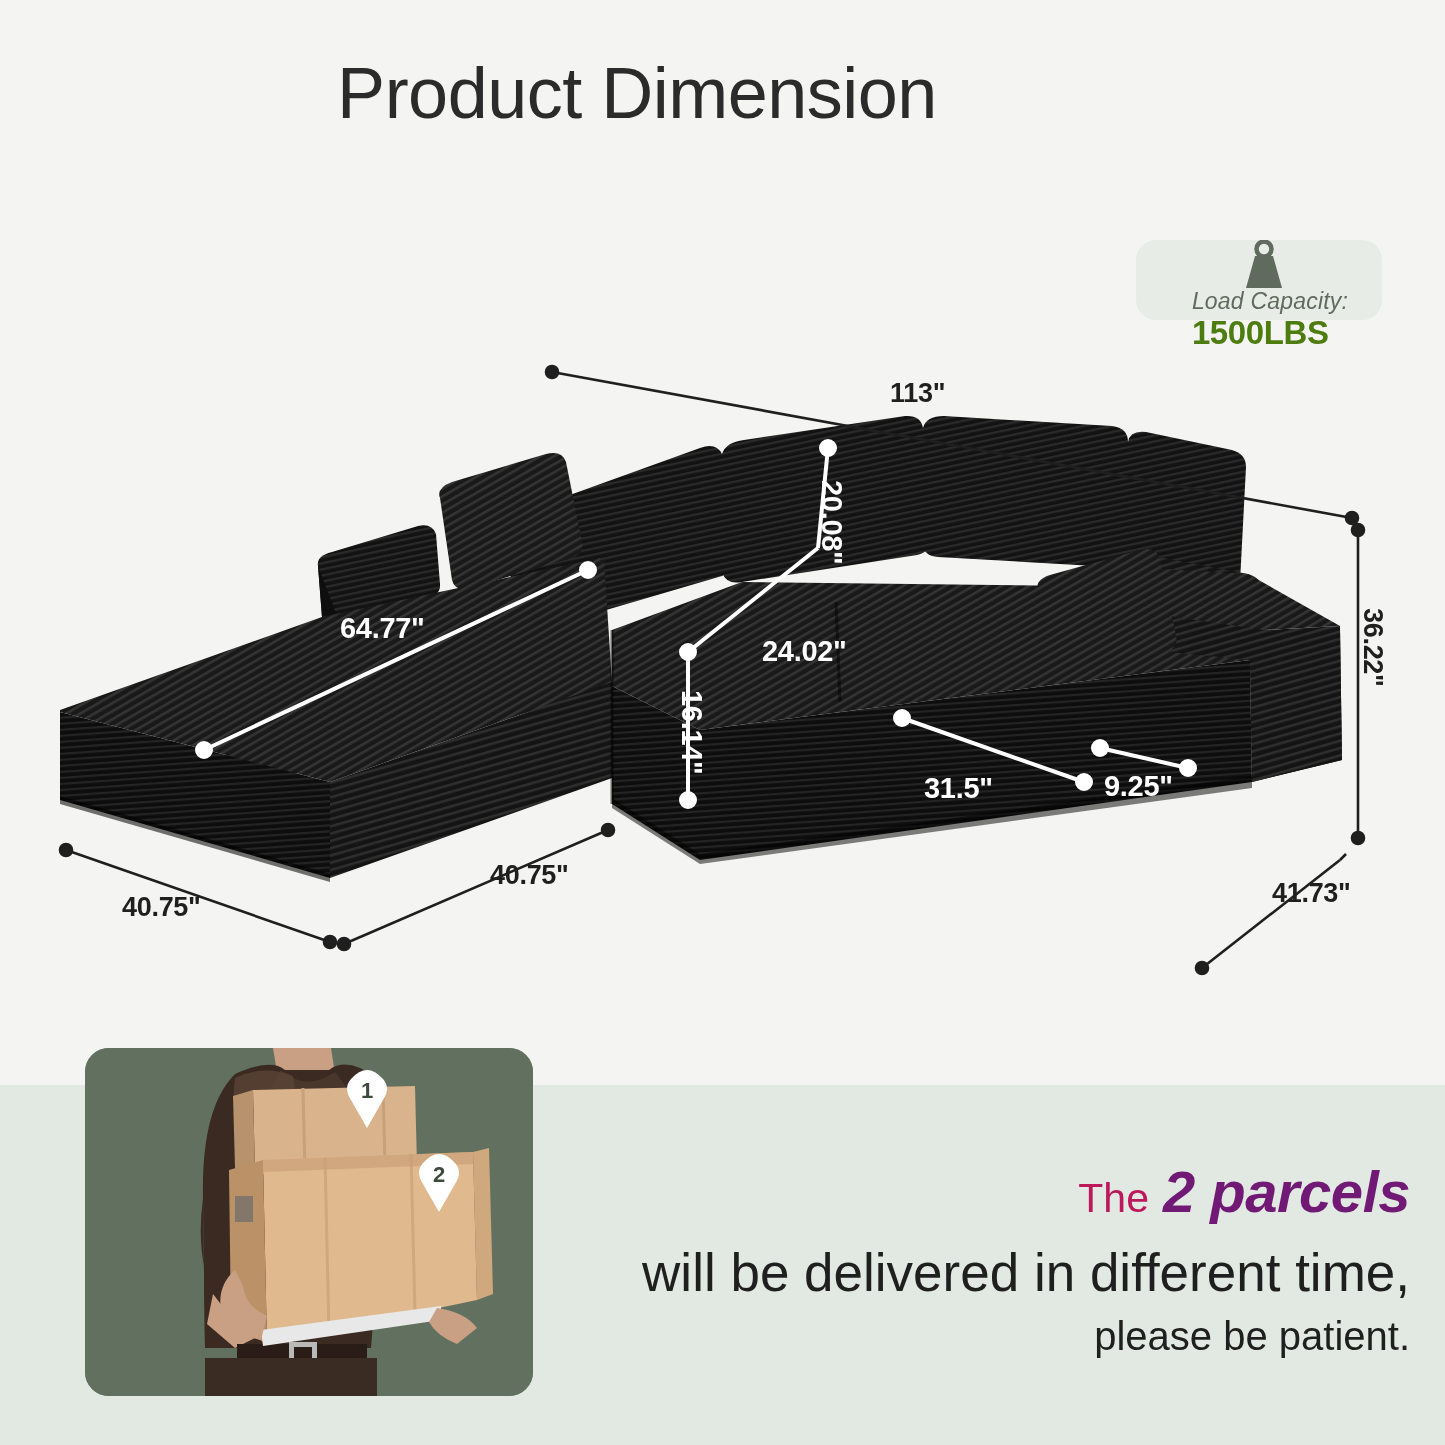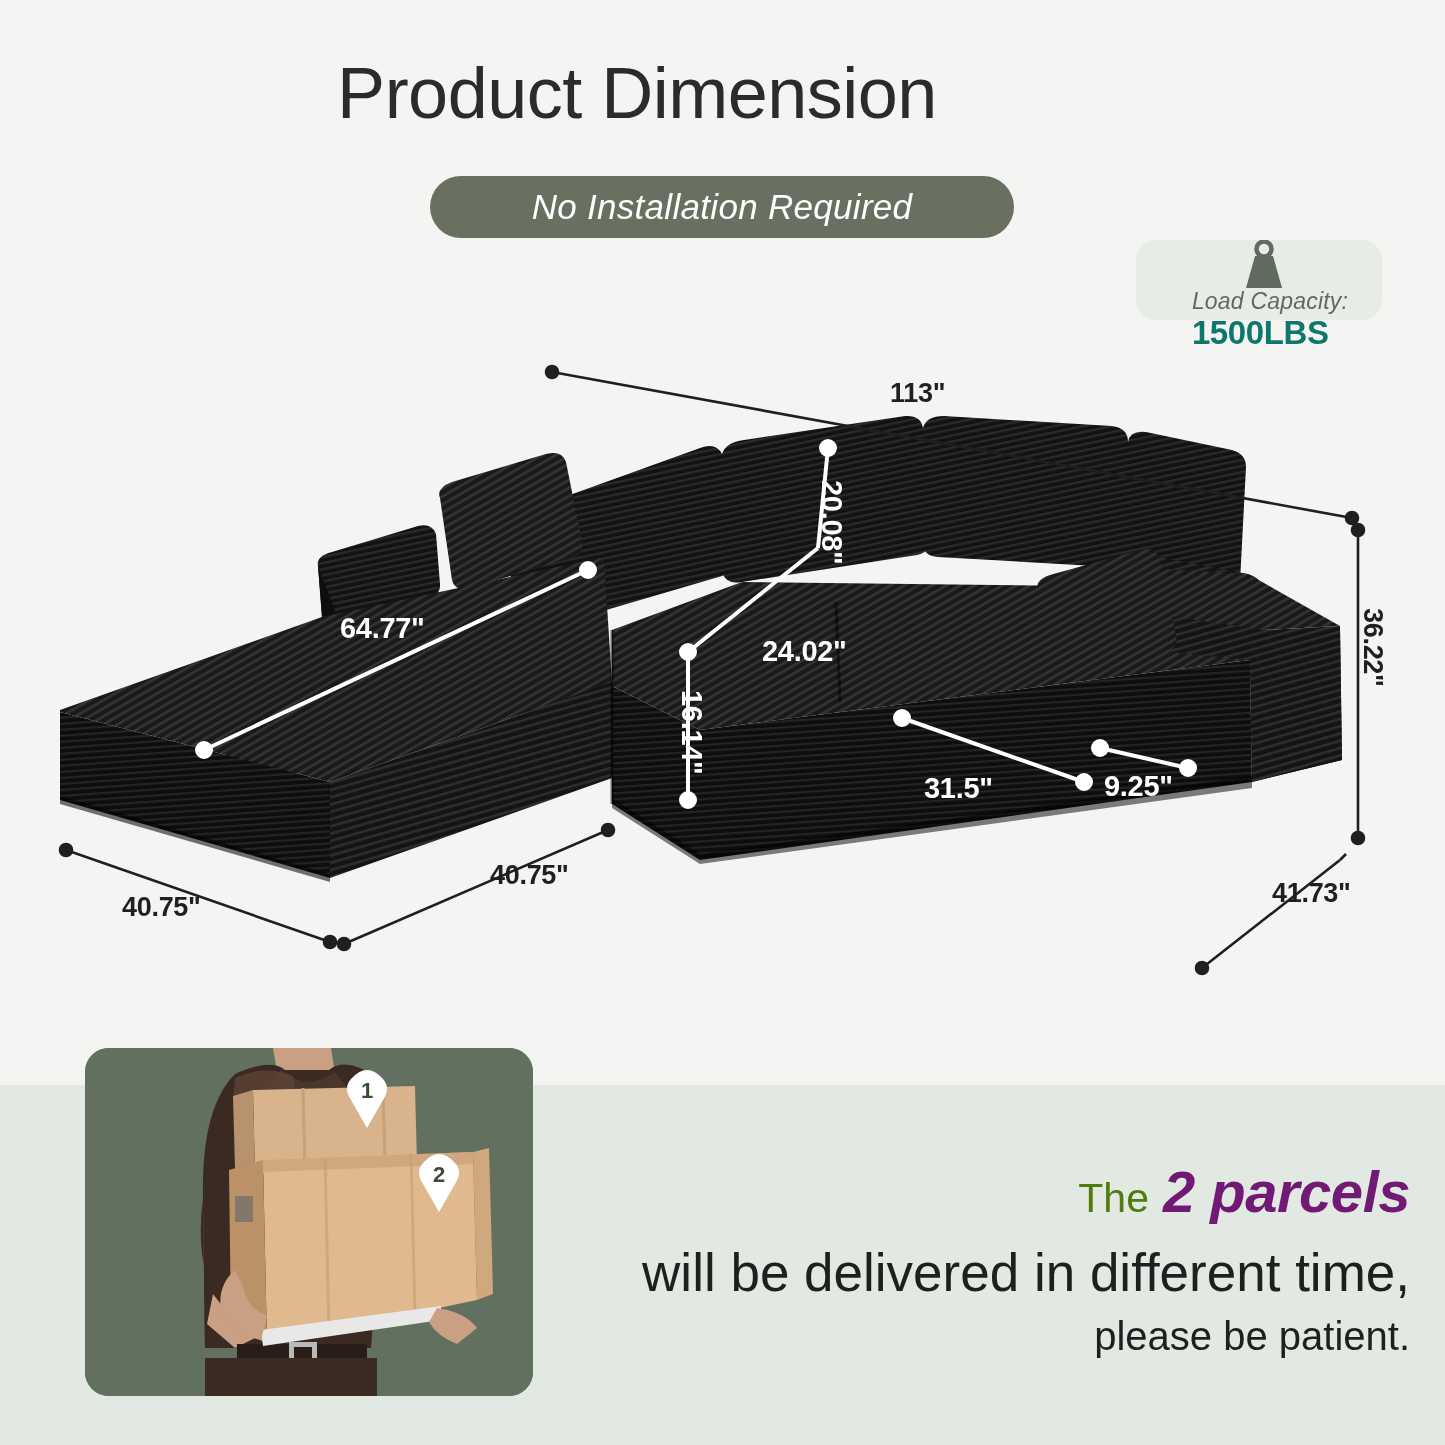--- a/index.html
+++ b/index.html
@@ -36,21 +36,21 @@
 
   
   .load-badge{
     position:absolute;left:1136px;top:240px;width:246px;height:80px;
     background:#e7ece6;border-radius:20px;
     display:flex;align-items:center;padding-left:22px;box-sizing:border-box;flex-direction:column;
   }
   .weight-icon{width:44px;height:50px;flex:0 0 44px;margin-right:12px;}
   .load-text{display:flex;flex-direction:column;justify-content:center;line-height:1;}
   .load-cap-label{font-size:23px;font-style:italic;color:#5f6b5c;margin-bottom:3px;letter-spacing:0.2px;}
-  .load-cap-value{font-size:33px;font-weight:bold;color:#0f766e;letter-spacing:-0.4px;}
+  .load-cap-value{font-size:33px;font-weight:bold;color:#4d7c0f;letter-spacing:-0.4px;}
 
   
   .sofa-stage{position:absolute;left:0;top:330px;width:1445px;height:690px;}
   .sofa-svg{position:absolute;left:0;top:0;width:1445px;height:690px;}
 
   
   .dim-dark{
     position:absolute;color:#1f1f1f;font-size:27px;font-weight:bold;
     letter-spacing:-0.3px;white-space:nowrap;
   }
@@ -66,41 +66,38 @@
     position:absolute;left:85px;top:1048px;width:448px;height:348px;
     background:#62715f;border-radius:24px;overflow:hidden;
   }
   .photo-svg{position:absolute;left:0;top:0;width:448px;height:348px;}
 
   .delivery-text{
     position:absolute;left:600px;top:1160px;width:810px;
     text-align:right;color:#1f1f1f;
   }
   .line1{font-size:50px;line-height:1.12;white-space:nowrap;}
-  .line1 .the{font-size:41px;color:#4d7c0f;font-weight:400;}
+  .line1 .the{font-size:41px;color:#be185d;font-weight:400;}
   .line1 .parcels{
     font-size:58px;font-weight:bold;font-style:italic;color:#701a75;letter-spacing:-0.5px;
     margin-left:14px;
   }
   .line2{font-size:53px;line-height:1.35;margin-top:12px;white-space:nowrap;color:#1f1f1f;}
   .line3{font-size:40px;line-height:1.35;white-space:nowrap;color:#1f1f1f;}
 </style>
 </head>
 <body>
 
 <div id="root">
 
   <div class="top-panel"></div>
   <div class="bottom-panel"></div>
 
   <div class="page-title">Product Dimension</div>
 
-  <div class="pill">
-    <span class="pill-label">No Installation Required</span>
-  </div>
 
   <div class="load-badge">
     <span class="weight-icon">
       <svg viewBox="0 0 44 50" width="44" height="50">
         <circle cx="22" cy="9" r="7.5" fill="none" stroke="#5f6b5c" stroke-width="4.5"></circle>
         <path d="M13 16 L31 16 L40 48 L4 48 Z" fill="#5f6b5c"></path>
       </svg>
     </span>
     <span class="load-text">
       <span class="load-cap-label">Load Capacity:</span>

